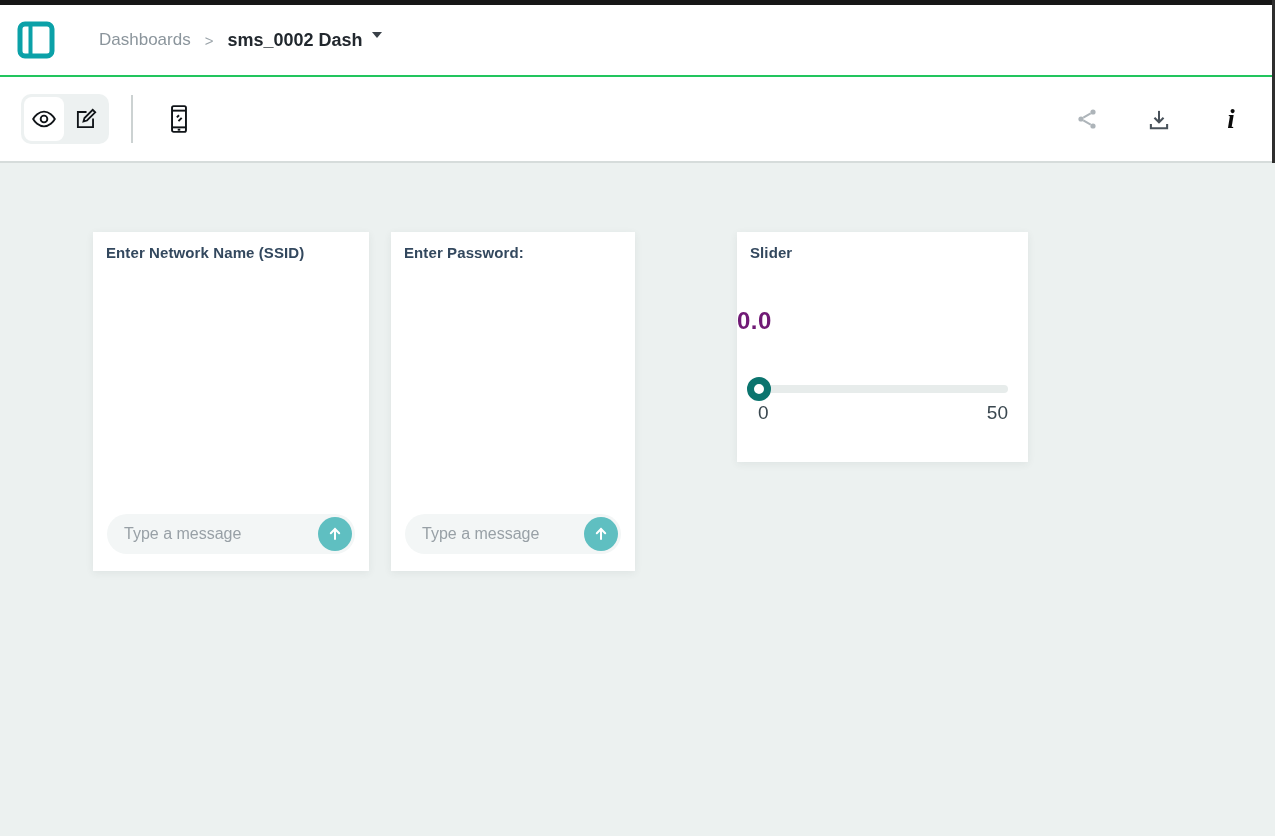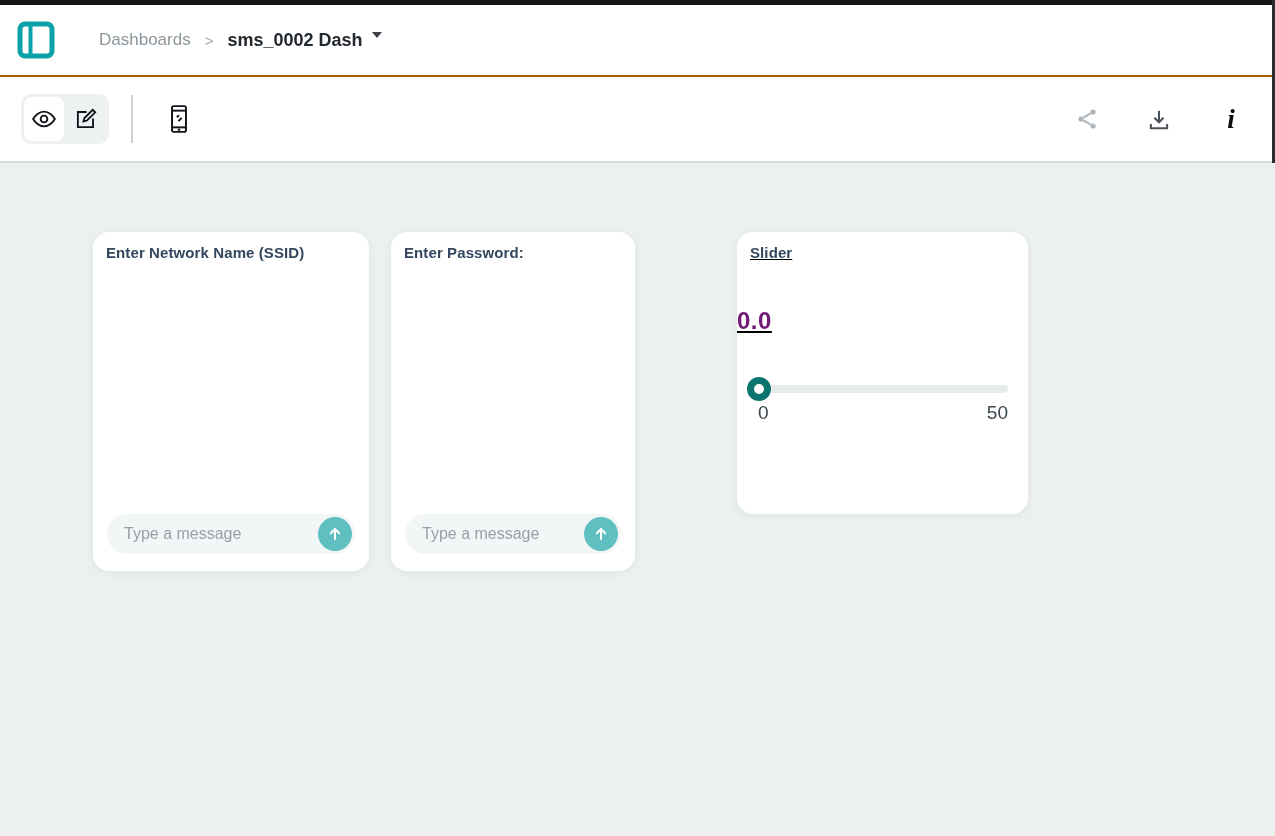--- a/index.html
+++ b/index.html
@@ -12,21 +12,21 @@
   }
   .page { position:absolute; inset:0; }
 
   
   .top-bar { position:absolute; top:0; left:0; right:0; height:5px; background:#161616; z-index:30; }
   .right-edge { position:absolute; top:0; right:0; width:3px; height:163px; background:#2e2e2e; z-index:31; }
 
   
   .header {
     position:absolute; top:5px; left:0; right:0; height:72px;
-    background:#ffffff; border-bottom:2px solid #a16207;
+    background:#ffffff; border-bottom:2px solid #22c55e;
     display:flex; align-items:center;
   }
   .logo-btn { margin-left:17px; width:38px; height:38px; cursor:pointer; display:flex; align-items:center; justify-content:center; background:none; border:none; }
   .breadcrumb { display:flex; align-items:center; margin-left:44px; gap:14px; }
   .crumb-root { font-size:17px; color:#8b959c; cursor:pointer; background:none; border:none; font-family:inherit; }
   .crumb-sep { font-size:15px; color:#9aa3a9; }
   .crumb-current { display:flex; gap:9px; cursor:pointer; background:none; border:none; font-family:inherit; }
   .crumb-current span { font-size:18px; font-weight:700; color:#22282e; }
   .caret-down { width:0; height:0; border-left:5px solid transparent; border-right:5px solid transparent; border-top:6px solid #3a4148; margin-top:2px; }
 
@@ -55,28 +55,28 @@
   .phone-btn { margin-left:24px; }
   .toolbar-right { margin-left:auto; display:flex; align-items:center; gap:28px; margin-right:22px; }
   .info-glyph { font-family:"Liberation Serif", serif; font-style:italic; font-weight:700; font-size:27px; color:#0b0b0b; line-height:1; }
 
   
   .main {
     position:absolute; top:163px; left:0; right:0; bottom:0;
     background:#ecf1f0;
   }
   .card {
-    position:absolute; background:#ffffff; border-radius:16px;
+    position:absolute; background:#ffffff; border-radius:0;
     box-shadow:0 2px 8px rgba(40,60,60,0.07);
   }
   .card-title { font-size:15px; font-weight:600; color:#33485e; padding:12px 13px 0 13px; letter-spacing:.1px; }
 
   #card-ssid     { left:93px;  top:69px; width:276px; height:339px; }
   #card-password { left:391px; top:69px; width:244px; height:339px; }
-  #card-slider   { left:737px; top:69px; width:291px; height:282px;text-decoration:underline; }
+  #card-slider   { left:737px; top:69px; width:291px; height:230px; }
 
   
   .msg-row {
     position:absolute; left:14px; right:14px; bottom:17px; height:40px;
     background:#f3f6f6; border-radius:20px;
     display:flex; align-items:center;
   }
   .msg-input {
     flex:1; border:none; background:transparent; outline:none;
     font-family:inherit; font-size:16px; color:#6d28d9;

